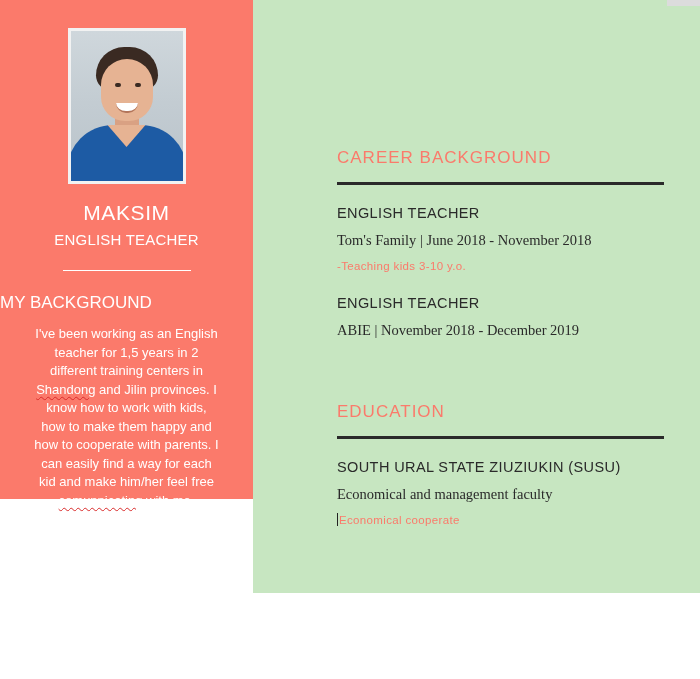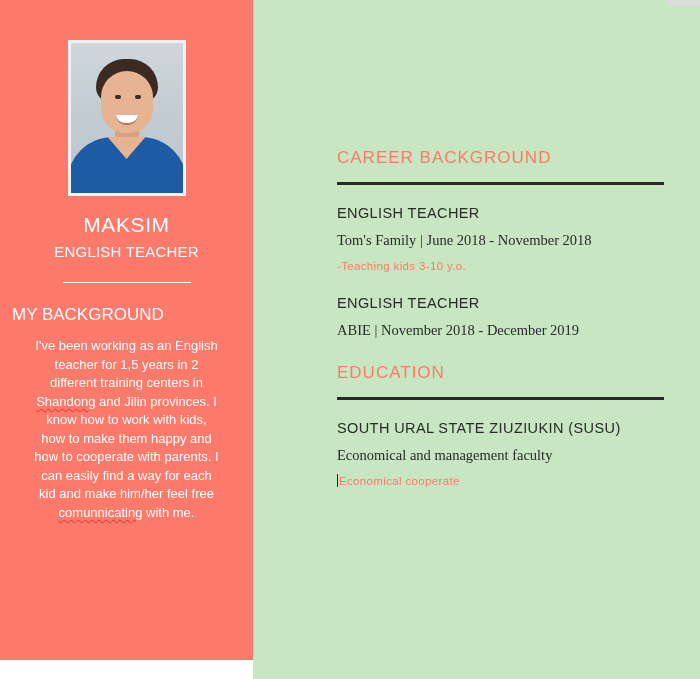--- a/index.html
+++ b/index.html
@@ -16,24 +16,24 @@
   #resume {
     position: relative;
     width: 700px;
     height: 679px;
     display: flex;
     background: #ffffff;
   }
   
   .left-col {
     width: 253px;
-    height: 660px;
+    height: 499px;
     background: #fb7a6b;
     box-sizing: border-box;
-    padding: 12px;
+    padding: 0;
     position: relative;
     flex: 0 0 253px;
   }
   .photo-frame {
     width: 112px;
     height: 150px;
     margin: 28px auto 0 auto;
     background: #e8e8e8;
     border: 3px solid #f2f2f2;
     box-sizing: content-box;
@@ -157,21 +157,21 @@
   .spellcheck {
     text-decoration: underline;
     text-decoration-style: wavy;
     text-decoration-color: #d92b2b;
     text-decoration-thickness: 1px;
     text-underline-offset: 2px;
   }
   
   .right-col {
     flex: 1 1 auto;
-    height: 679px;
+    height: 593px;
     background: #c7e6c1;
     position: relative;
     box-sizing: border-box;
   }
   .right-inner {
     padding: 0 36px 0 84px;
   }
   .section-heading-right {
     color: #fb7a6b;
     font-size: 17px;
@@ -268,21 +268,21 @@
           <div class="entry-sub">Tom's Family | June 2018 - November 2018</div>
           <div class="entry-note">-Teaching kids 3-10 y.o.</div>
         </div>
 
         <div class="entry">
           <div class="entry-title">ENGLISH TEACHER</div>
           <div class="entry-sub">ABIE | November 2018 - December 2019</div>
         </div>
       </div>
 
-      <div style="margin-top:24px;">
+      <div style="margin-top:63px;">
         <div class="section-heading-right">EDUCATION</div>
         <div class="rule"></div>
 
         <div class="entry">
           <div class="entry-title">SOUTH URAL STATE ZIUZIUKIN (SUSU)</div>
           <div class="entry-sub">Economical and management faculty</div>
           <div class="entry-note"><span class="caret"></span><span>Economical cooperate</span></div>
         </div>
       </div>
 

